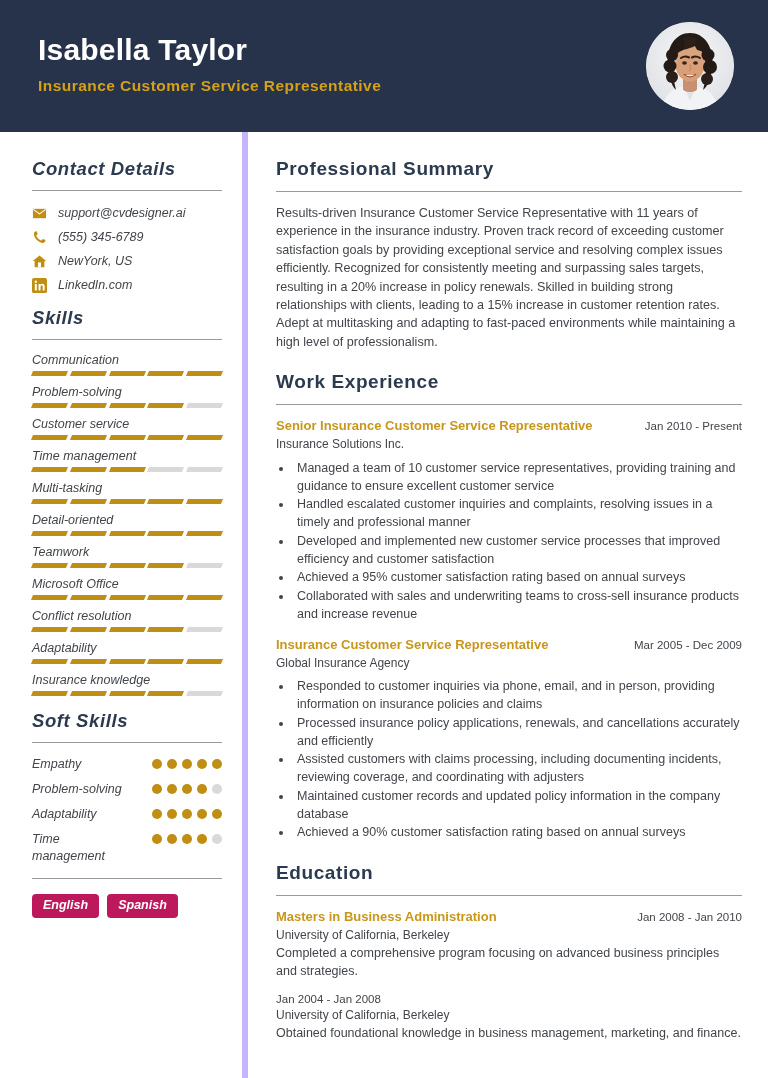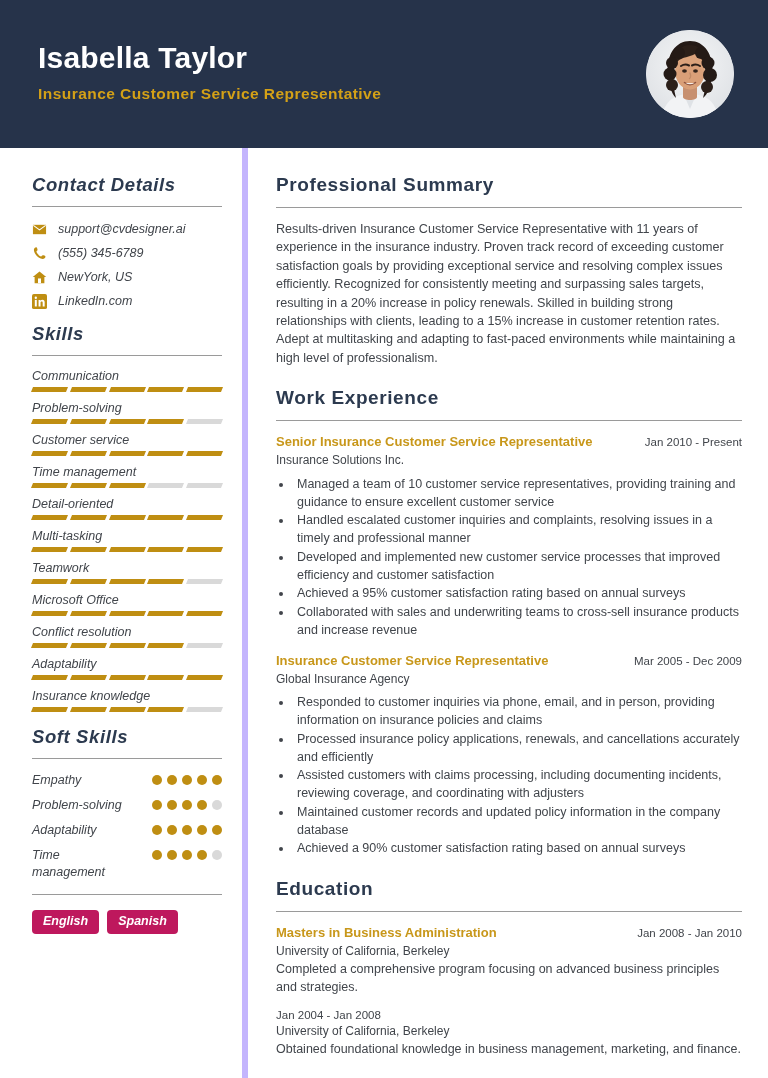--- a/index.html
+++ b/index.html
@@ -11,21 +11,21 @@
   }
   #page {
     position:relative;
     width:768px; height:1078px;
     background:#ffffff;
     overflow:hidden;
   }
 
   
   .header {
-    height:148px;
+    height:132px;
     background:#26334a;
     display:flex;
     align-items:center;
     justify-content:space-between;
     padding:0 34px 0 38px;
   }
   .header-text { padding-bottom:4px; }
   .full-name {
     color:#ffffff;
     font-size:30px;
@@ -366,31 +366,31 @@
               <div class="skill-name">Time management</div>
               <div class="skill-bar">
                 <span class="seg on"></span>
                 <span class="seg on"></span>
                 <span class="seg on"></span>
                 <span class="seg"></span>
                 <span class="seg"></span>
               </div>
             </div>
             <div class="skill-item">
+              <div class="skill-name">Multi-tasking</div>
+              <div class="skill-bar">
+                <span class="seg on"></span>
+                <span class="seg on"></span>
+                <span class="seg on"></span>
+                <span class="seg on"></span>
+                <span class="seg on"></span>
+              </div>
+            </div>
+            <div class="skill-item">
               <div class="skill-name">Detail-oriented</div>
-              <div class="skill-bar">
-                <span class="seg on"></span>
-                <span class="seg on"></span>
-                <span class="seg on"></span>
-                <span class="seg on"></span>
-                <span class="seg on"></span>
-              </div>
-            </div>
-            <div class="skill-item">
-              <div class="skill-name">Multi-tasking</div>
               <div class="skill-bar">
                 <span class="seg on"></span>
                 <span class="seg on"></span>
                 <span class="seg on"></span>
                 <span class="seg on"></span>
                 <span class="seg on"></span>
               </div>
             </div>
             <div class="skill-item">
               <div class="skill-name">Teamwork</div>

